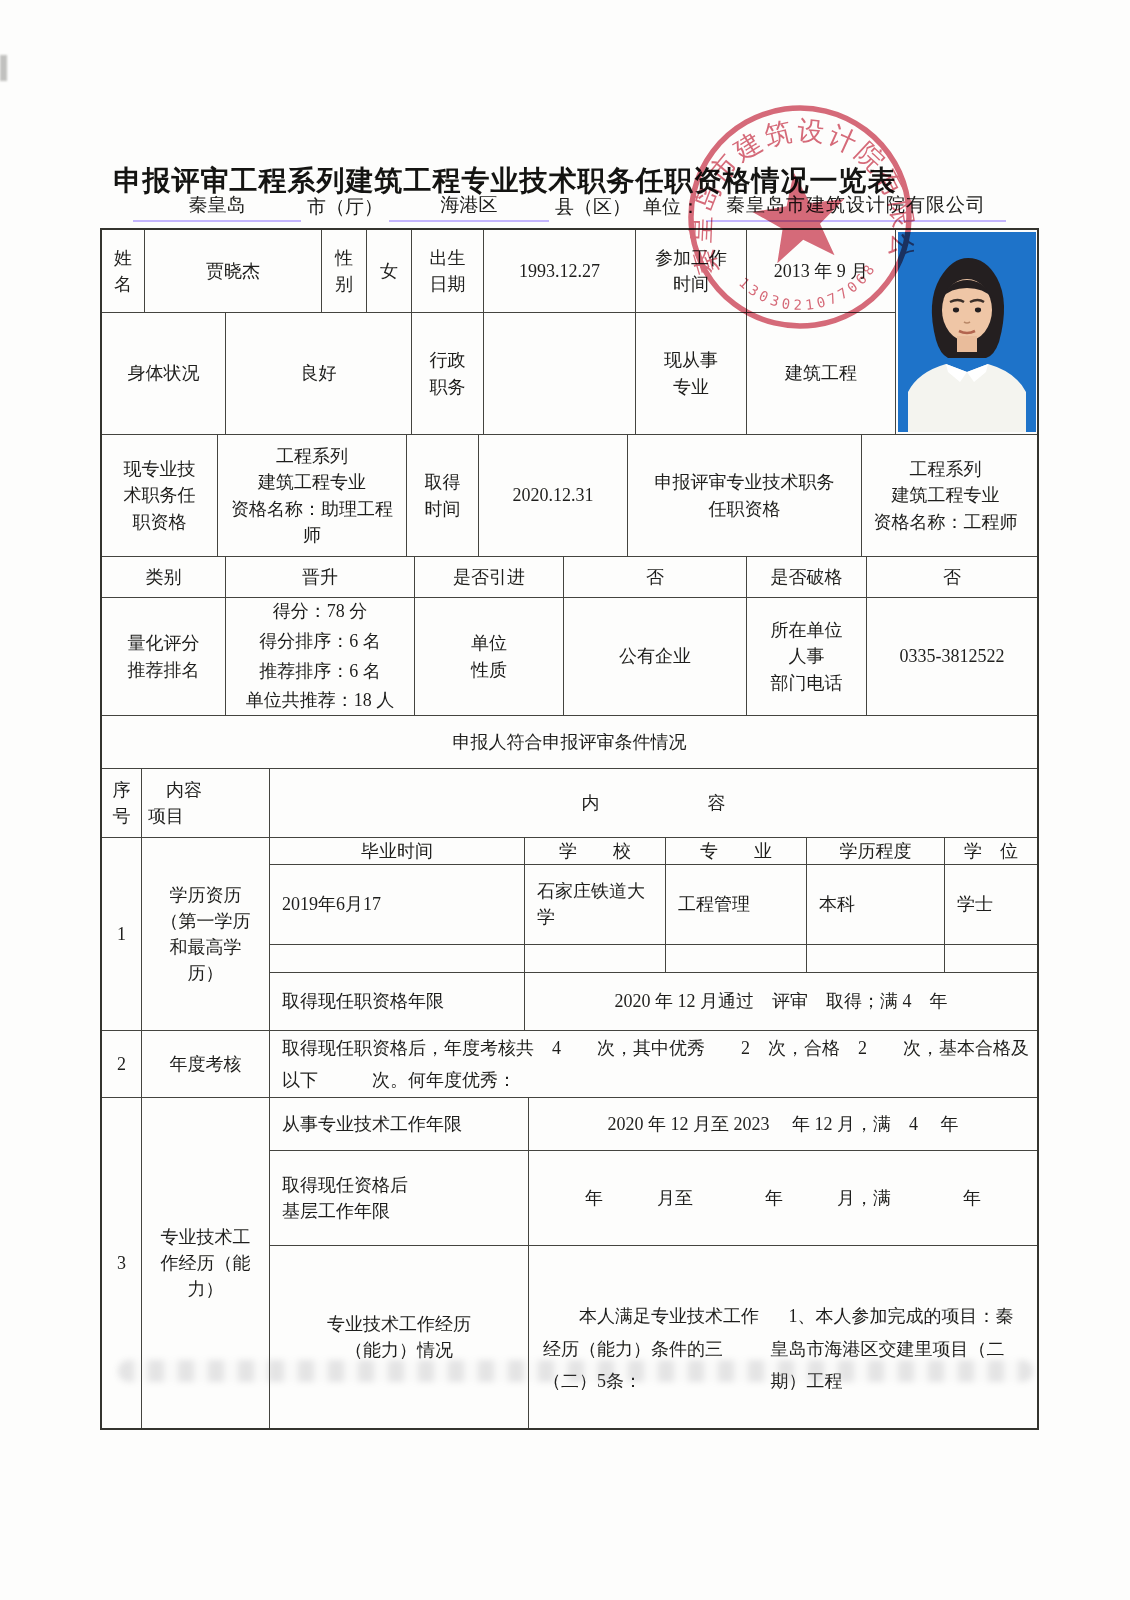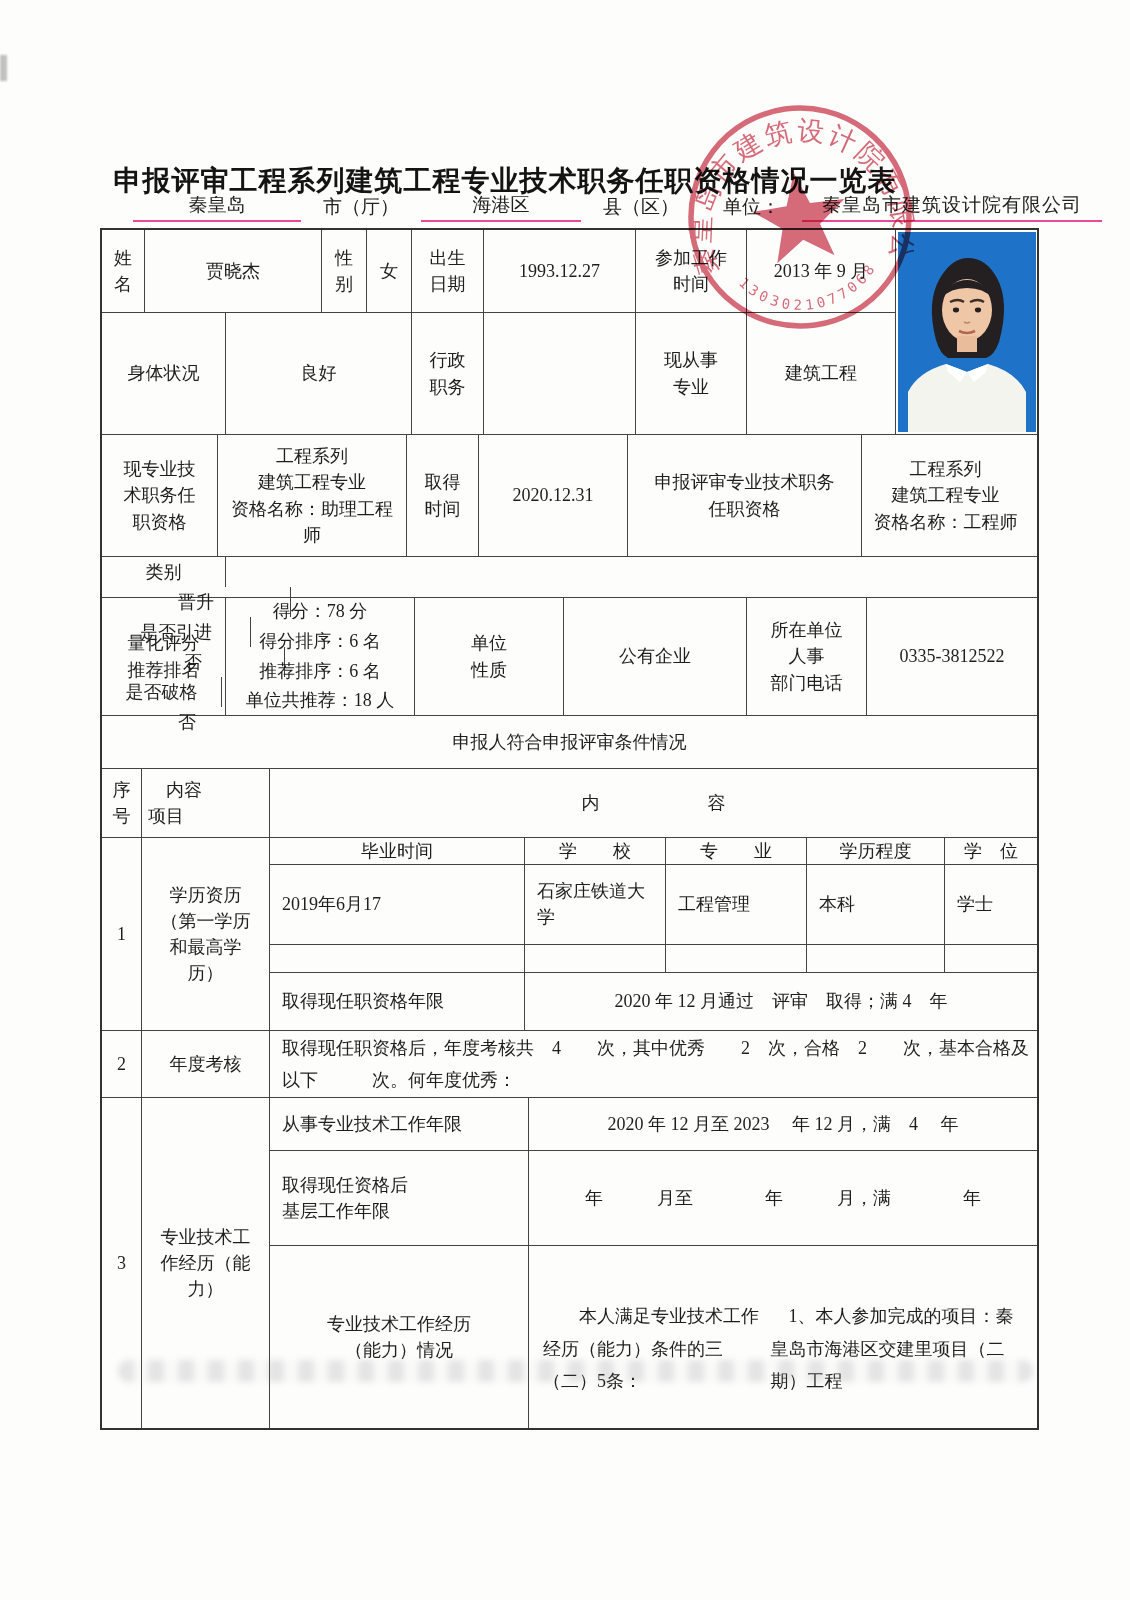--- a/index.html
+++ b/index.html
@@ -6,43 +6,43 @@
   body{width:1130px;height:1600px;position:relative;background:#fdfdfc;
        font-family:"Liberation Serif","DejaVu Serif",serif;color:#1e1e1c;}
   .abs{position:absolute;}
   
   .title{left:40px;top:162px;width:930px;text-align:center;
          font-family:"Liberation Sans","DejaVu Sans",sans-serif;
          font-weight:700;font-size:28px;letter-spacing:1px;color:#141412;}
   
   .subtitle{left:133px;top:192px;display:flex;align-items:flex-end;
             font-size:19px;white-space:nowrap;color:#20201e;}
-  .subtitle .plain{margin:0 22px;padding-bottom:2px;}
-  .uline{border-bottom:2px solid #ec4899;text-align:center;padding-bottom:2px;}
+  .subtitle .plain{margin:0 6px;padding-bottom:2px;}
+  .uline{border-bottom:2px solid #c4b5fd;text-align:center;padding-bottom:2px;}
   .u-city{width:168px;}
   .u-district{width:160px;}
   .u-company{width:300px;letter-spacing:1px;}
   
   .form{left:100px;top:228px;width:935px;border:2px solid #34342f;background:transparent;}
   .frow{display:flex;border-bottom:1px solid #44443f;}
   .frow:last-child{border-bottom:none;}
   .c{box-sizing:border-box;border-right:1px solid #44443f;
      display:flex;align-items:center;justify-content:center;
      text-align:center;font-size:18px;line-height:1.45;padding:2px 6px;}
   .c:last-child{border-right:none;}
   .ml{white-space:pre-line;}
   .left{justify-content:flex-start;text-align:left;padding-left:12px;}
   .groupA{display:flex;border-bottom:1px solid #44443f;}
   .ga-left{width:793px;display:flex;flex-direction:column;}
   .ga-left .frow{border-bottom:none;}
   .ga-left .frow.rb{border-bottom:1px solid #44443f;}
   .ga-left .c:last-child{border-right:none;}
   .photo-cell{width:142px;border-left:1px solid #44443f;display:flex;
               align-items:center;justify-content:center;}
-  .r1{height:82px;} .r2{height:121px;} .r3{height:121px;} .r4{height:40px;flex-direction:column;}
+  .r1{height:82px;} .r2{height:121px;} .r3{height:121px;} .r4{height:40px;}
   .r5{height:117px;} .r6{height:52px;} .r7{height:68px;}
   .sec{display:flex;}
   .sec .no{width:40px;}
   .sec .lab{width:128px;}
   .sec .right{width:767px;display:flex;flex-direction:column;}
   .sec .right .srow{display:flex;border-bottom:1px solid #44443f;}
   .sec .right .srow:last-child{border-bottom:none;}
   .sec1{height:192px;} .sec2{height:66px;} .sec3{height:330px;}
   .eh{height:26px;} .ed{height:80px;} .ee{height:28px;} .ey{height:58px;}
   .s3a{height:52px;} .s3b{height:95px;} .s3c{height:183px;}

